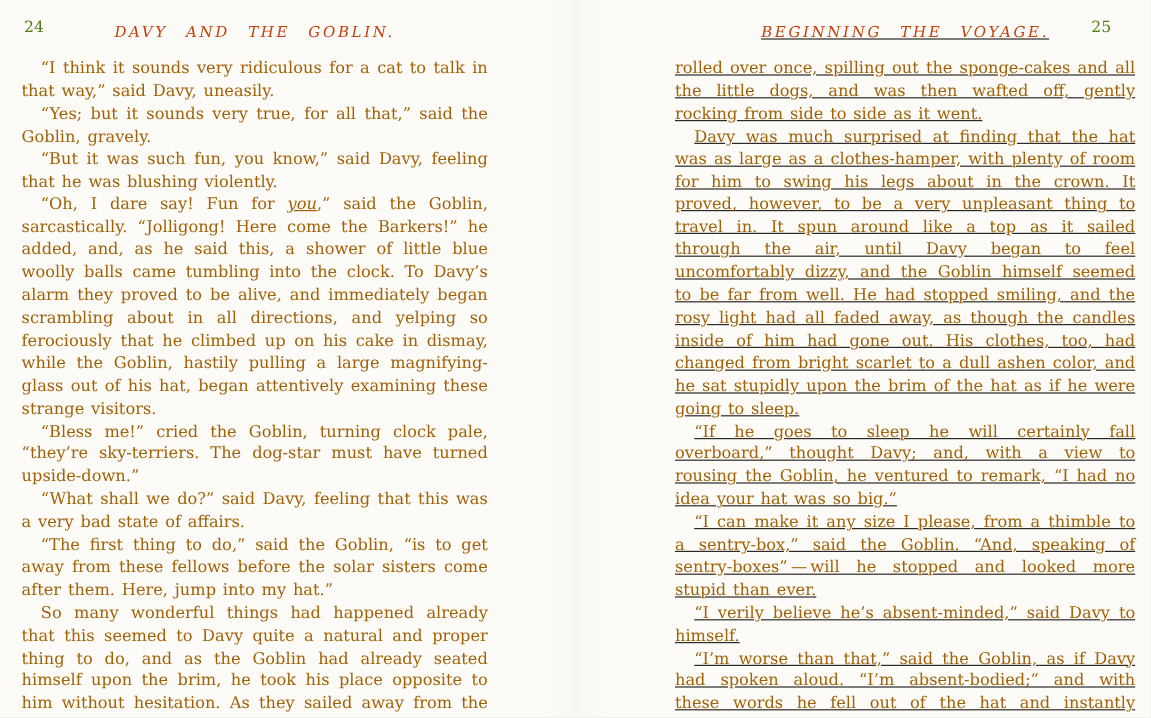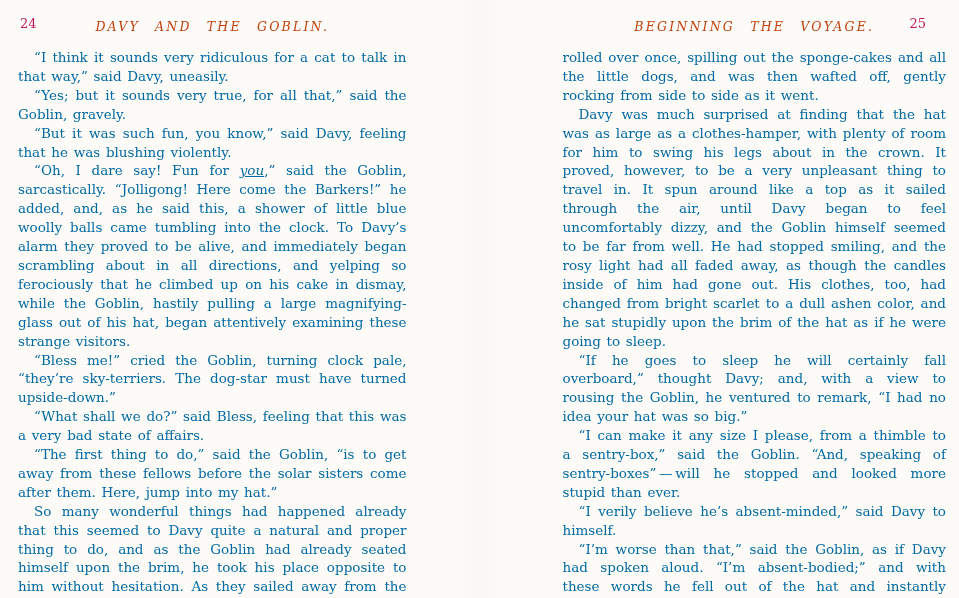--- a/index.html
+++ b/index.html
@@ -29,21 +29,21 @@
     background: linear-gradient(to right, rgba(0,0,0,0), rgba(0,0,0,0.015), rgba(0,0,0,0));
     pointer-events: none;
   }
   .page {
     box-sizing: border-box;
     width: 479.5px;
     height: 100%;
     padding-top: 16px;
   }
   .page-left  { padding-left: 18px;  padding-right: 73px; }
-  .page-right { padding-left: 83px;  padding-right: 13px; }
+  .page-right { padding-left: 83px;  padding-right: 13px; text-decoration: underline; }
 
   .page-header {
     position: relative;
     height: 17px;
     margin-bottom: 15px;
     text-align: center;
   }
   .running-head {
     font-style: italic;
     font-size: 12.5px;
@@ -51,53 +51,53 @@
     word-spacing: 9px;
     color: #c2410c;
     white-space: nowrap;
   }
   .folio {
     position: absolute;
     top: 0;
     font-size: 13px;
     font-style: normal;
     letter-spacing: 0;
-    color: #be185d;
+    color: #4d7c0f;
   }
   .folio-left  { left: 2px; }
   .folio-right { right: 20px; }
 
   .page-body p {
     margin: 0;
     font-size: 13.5px;
     line-height: 18.9px;
     text-align: justify;
     word-spacing: 1.4px;
-    color: #0369a1;
+    color: #a16207;
   }
   .page-body p.indent { text-indent: 16px; }
   .page-body .em { font-style: italic; text-decoration: underline; }
 </style>
 </head>
 <body>
 
 <div class="spread">
 
   <section class="page page-left">
     <header class="page-header">
       <span class="folio folio-left">24</span>
       <span class="running-head">DAVY AND THE GOBLIN.</span>
     </header>
     <div class="page-body" id="left-body">
         <p class="indent"><span>“I think it sounds very ridiculous for a cat to talk in that way,” said Davy, uneasily.</span></p>
         <p class="indent"><span>“Yes; but it sounds very true, for all that,” said the Goblin, gravely.</span></p>
         <p class="indent"><span>“But it was such fun, you know,” said Davy, feeling that he was blushing violently.</span></p>
         <p class="indent"><span>“Oh, I dare say! Fun for </span><span class="em">you</span><span>,” said the Goblin, sarcastically. “Jolligong! Here come the Barkers!” he added, and, as he said this, a shower of little blue woolly balls came tumbling into the clock. To Davy’s alarm they proved to be alive, and immediately began scrambling about in all directions, and yelping so ferociously that he climbed up on his cake in dismay, while the Goblin, hastily pulling a large magnifying-glass out of his hat, began attentively examining these strange visitors.</span></p>
         <p class="indent"><span>“Bless me!” cried the Goblin, turning clock pale, “they’re sky-terriers. The dog-star must have turned upside-down.”</span></p>
-        <p class="indent"><span>“What shall we do?” said Bless, feeling that this was a very bad state of affairs.</span></p>
+        <p class="indent"><span>“What shall we do?” said Davy, feeling that this was a very bad state of affairs.</span></p>
         <p class="indent"><span>“The first thing to do,” said the Goblin, “is to get away from these fellows before the solar sisters come after them. Here, jump into my hat.”</span></p>
         <p class="indent"><span>So many wonderful things had happened already that this seemed to Davy quite a natural and proper thing to do, and as the Goblin had already seated himself upon the brim, he took his place opposite to him without hesitation. As they sailed away from the clock it quietly</span></p>
       </div>
   </section>
 
   <section class="page page-right">
     <header class="page-header">
       <span class="running-head">BEGINNING THE VOYAGE.</span>
       <span class="folio folio-right">25</span>
     </header>

